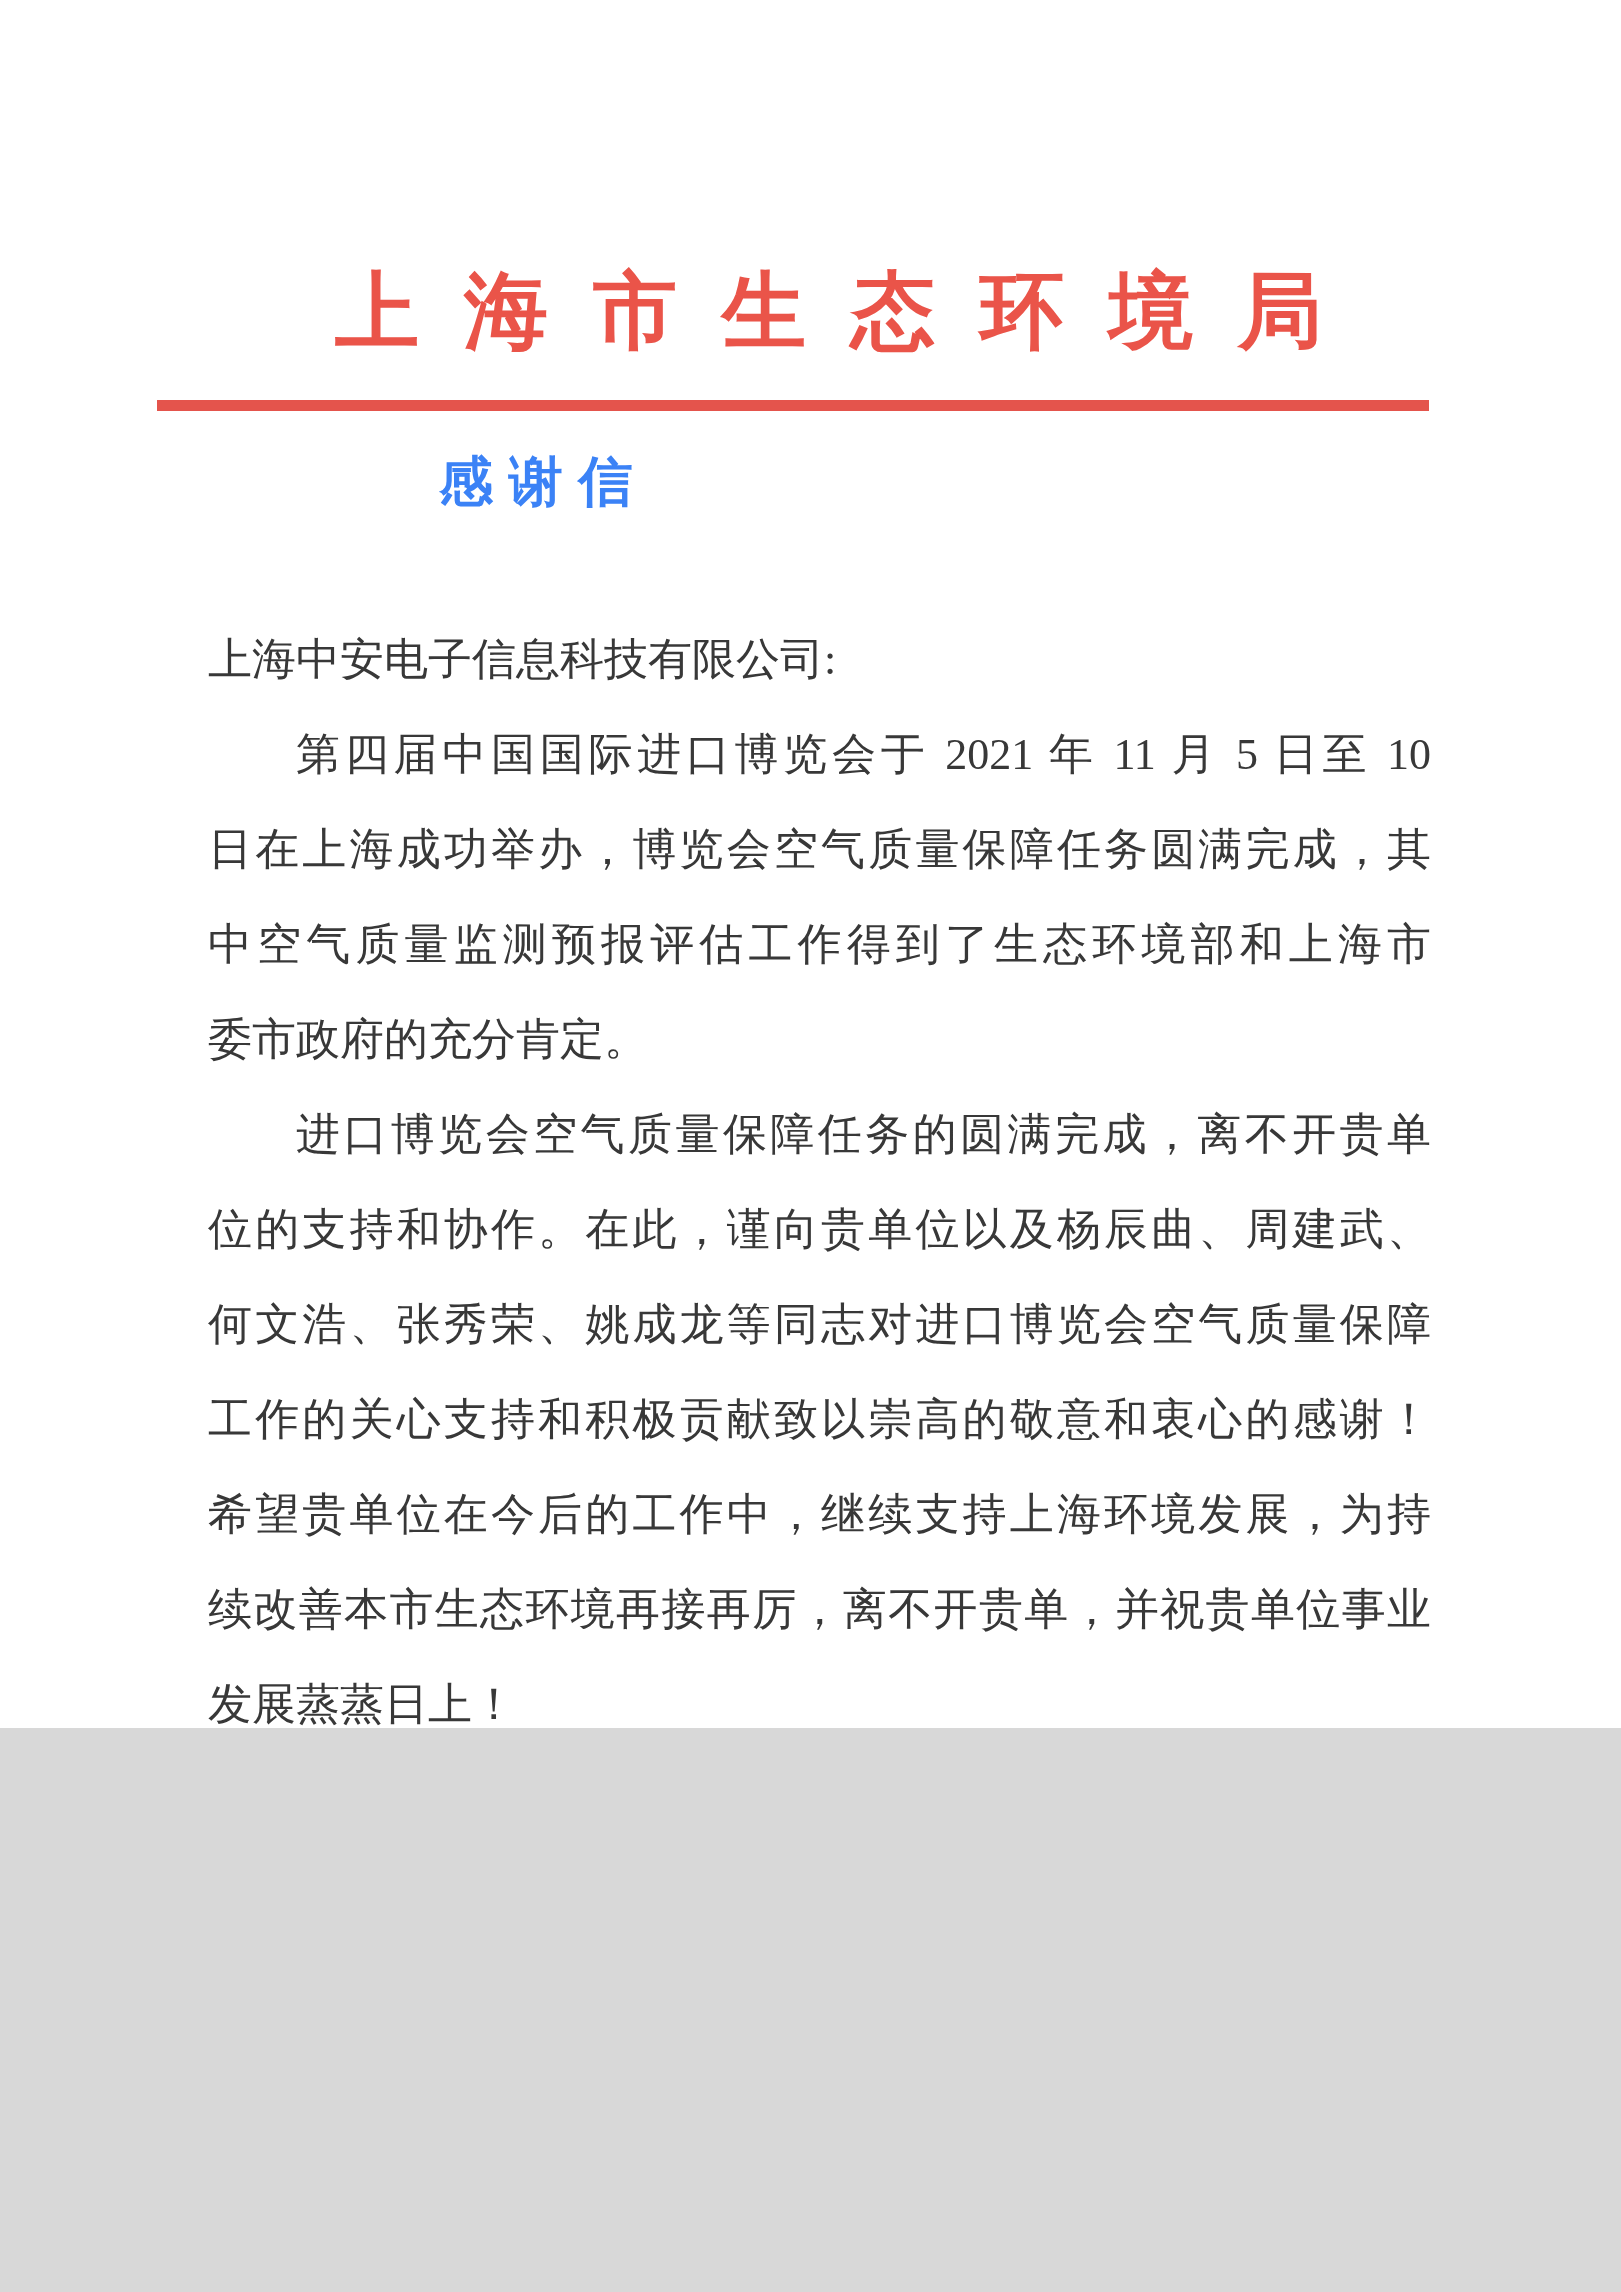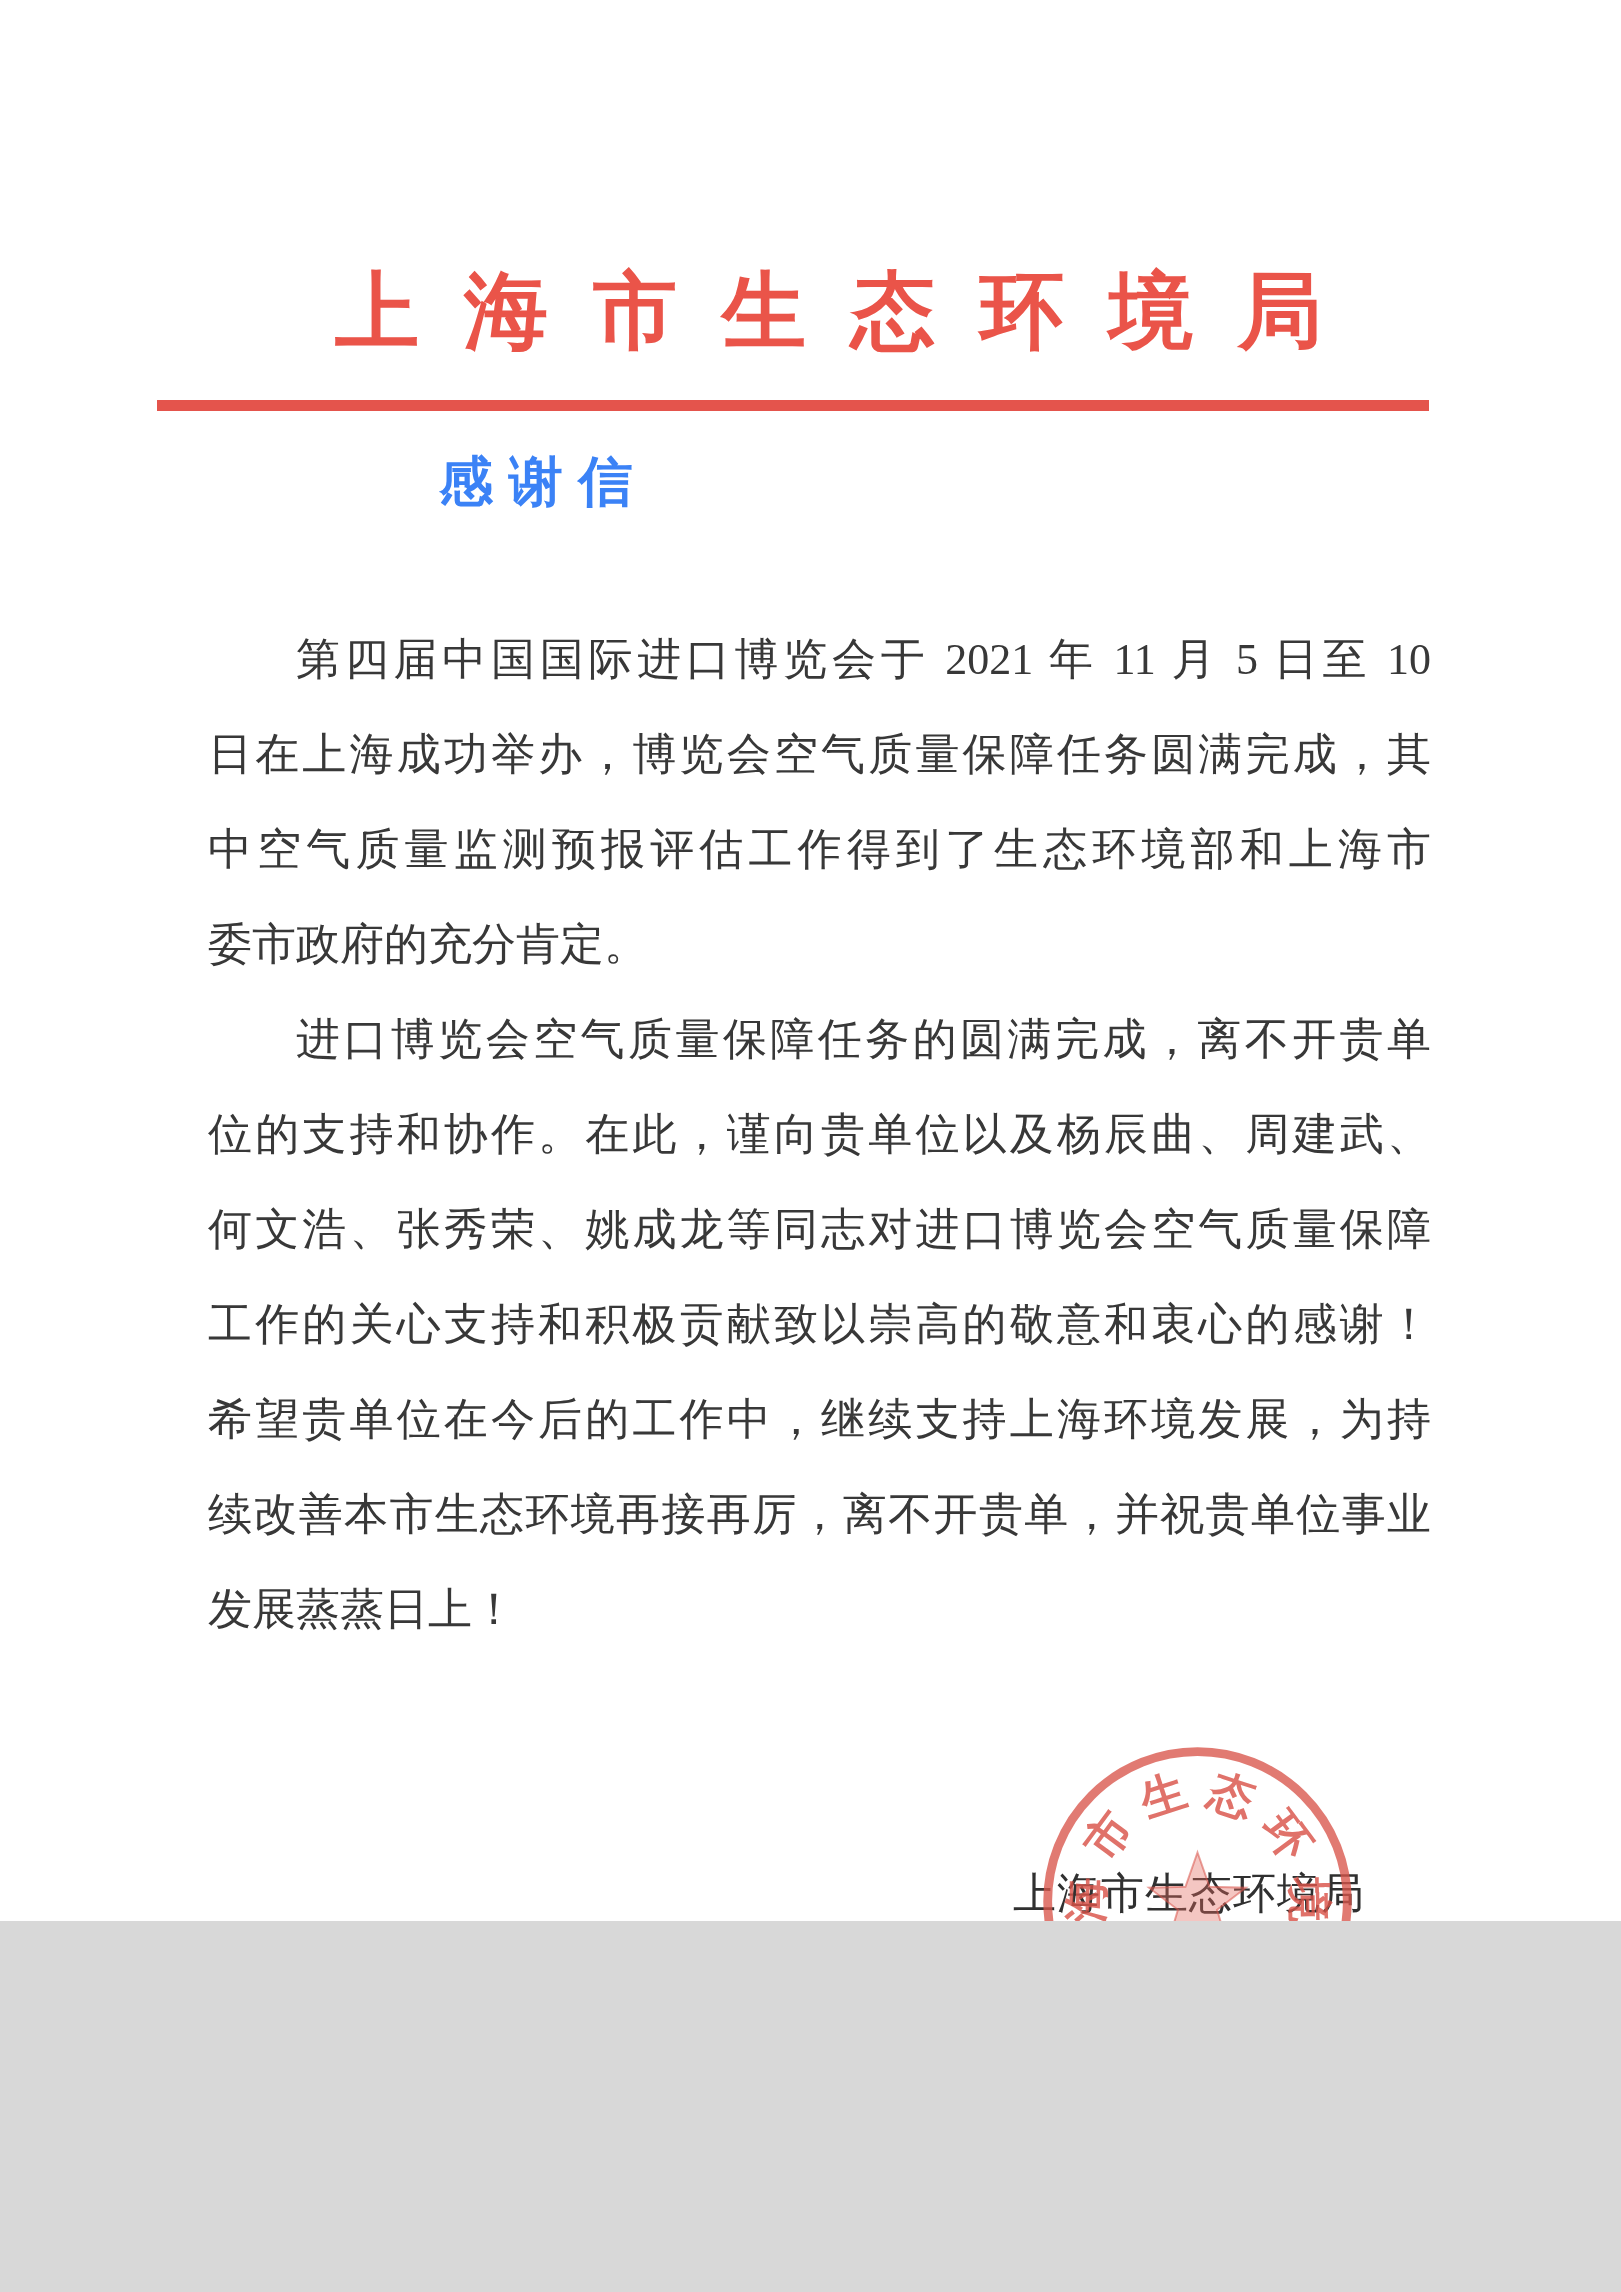--- a/index.html
+++ b/index.html
@@ -1,18 +1,18 @@
 <!DOCTYPE html>
 <html><head>
 <meta charset="utf-8">
 <style>
   html,body{margin:0;padding:0;background:#d8d8d8;}
   .page{
     position:relative;
-    width:1621px;height:1921px;
+    width:1621px;height:1728px;
     margin:0 auto;
     background:#ffffff;
     overflow:hidden;
     font-family:"Liberation Serif","DejaVu Serif",serif;
   }
   .letterhead-title{
     position:absolute;left:335px;top:265px;
     font-size:84px;line-height:94px;font-weight:bold;
     color:#ea5449;letter-spacing:45px;white-space:nowrap;
   }
@@ -57,20 +57,21 @@
 
 <div class="page">
 
   <div class="letterhead-title">上海市生态环境局</div>
 
   <div class="red-rule"></div>
 
   <div class="letter-heading">感谢信</div>
 
   <div class="body-block">
+    <div class="bline noj">上海中安电子信息科技有限公司:</div>
     <div class="bline indent">第四届中国国际进口博览会于 2021 年 11 月 5 日至 10</div>
     <div class="bline">日在上海成功举办，博览会空气质量保障任务圆满完成，其</div>
     <div class="bline">中空气质量监测预报评估工作得到了生态环境部和上海市</div>
     <div class="bline noj">委市政府的充分肯定。</div>
     <div class="bline indent">进口博览会空气质量保障任务的圆满完成，离不开贵单</div>
     <div class="bline">位的支持和协作。在此，谨向贵单位以及杨辰曲、周建武、</div>
     <div class="bline">何文浩、张秀荣、姚成龙等同志对进口博览会空气质量保障</div>
     <div class="bline">工作的关心支持和积极贡献致以崇高的敬意和衷心的感谢！</div>
     <div class="bline">希望贵单位在今后的工作中，继续支持上海环境发展，为持</div>
     <div class="bline">续改善本市生态环境再接再厉，离不开贵单，并祝贵单位事业</div>

